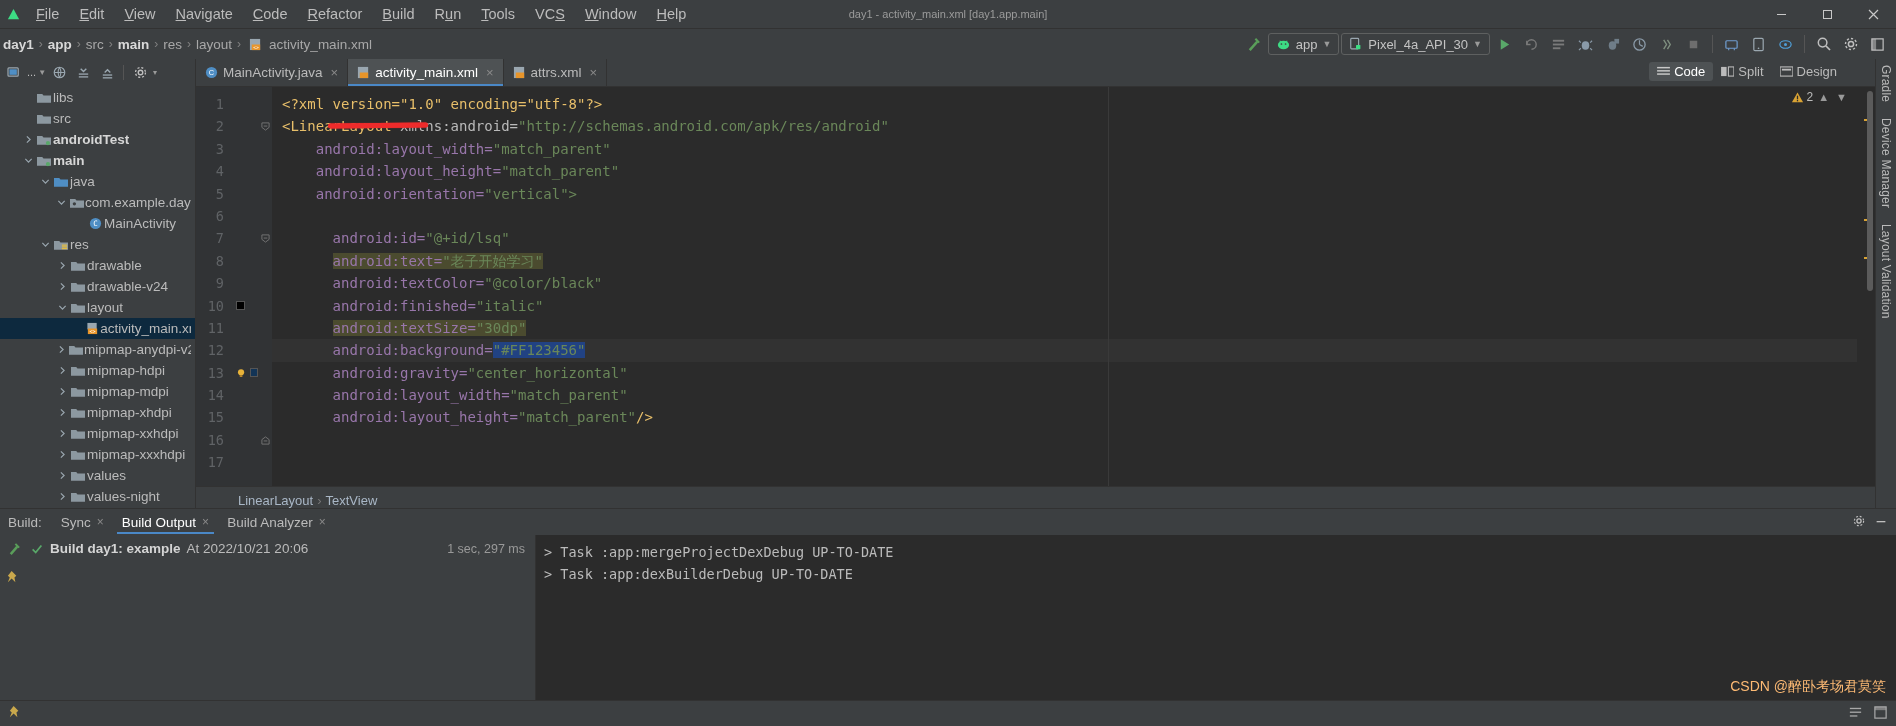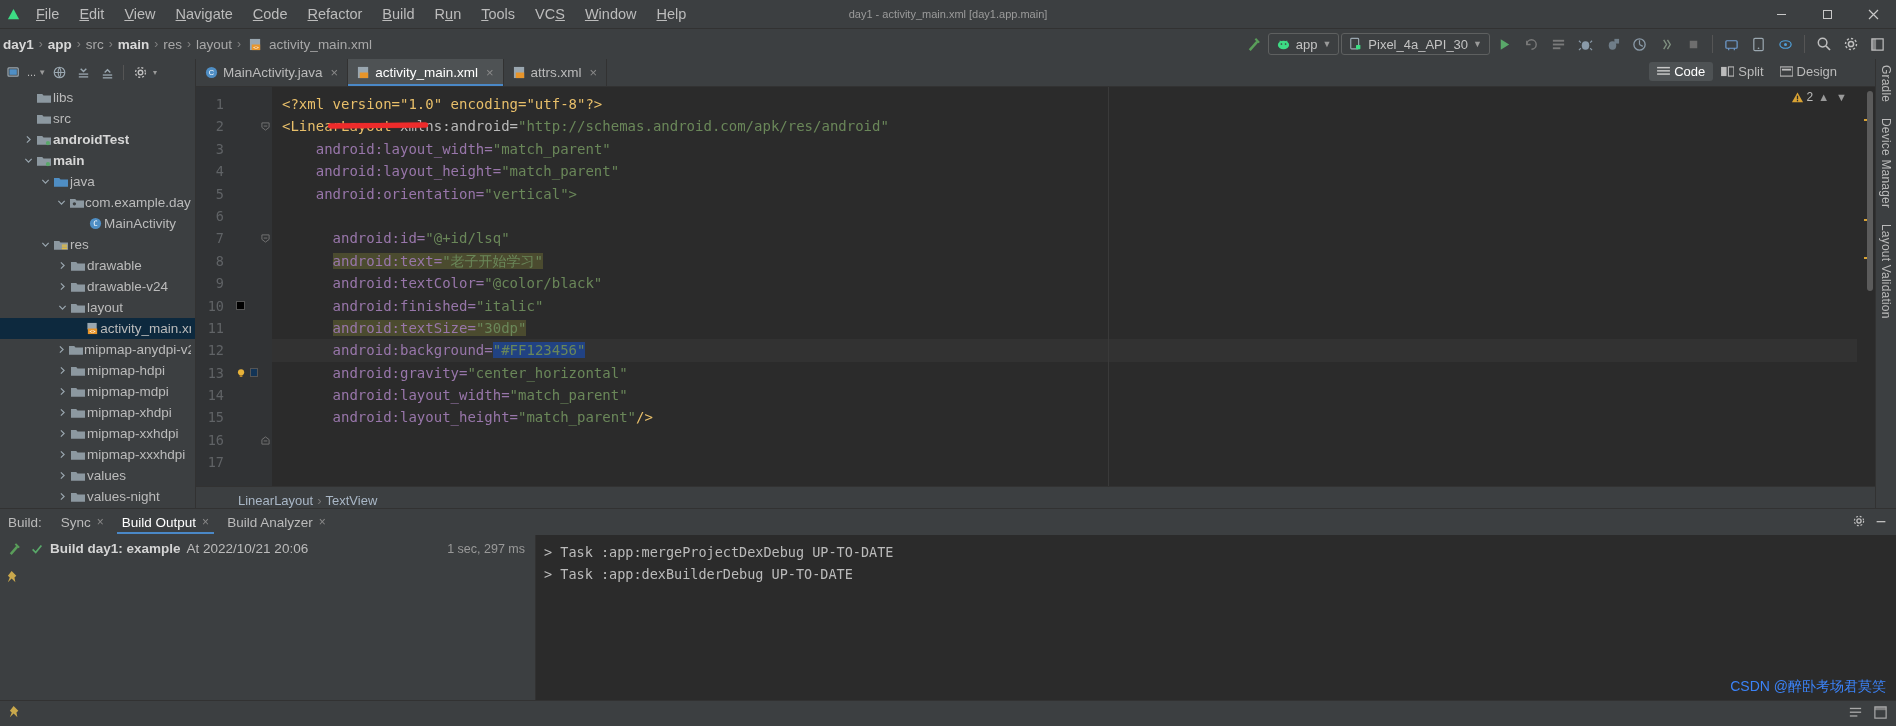--- a/index.html
+++ b/index.html
@@ -198,21 +198,21 @@
     display: flex; align-items: center; gap: 6px; font-size: 13.5px; color: #bbbbbb;
     padding-left: 4px;
   }
   .bs-time { margin-left: auto; padding-right: 10px; color: #999; font-size: 12.5px; }
   .build-right { flex: 1 1 auto; background: #2b2b2b; padding: 6px 0 0 8px; position: relative; overflow:hidden;}
   .log-line {
     font-family: "DejaVu Sans Mono", monospace; font-size: 13.5px; color: #bbbbbb;
     height: 22px; line-height: 22px; white-space: pre;
   }
   .watermark {
-    position: absolute; right: 10px; bottom: 4px; font-size: 14px; color: #3b82f6;
+    position: absolute; right: 10px; bottom: 4px; font-size: 14px; color: #fdba74;
   }
 
   
   .statusbar {
     height: 26px; flex: 0 0 26px; background: #3c3f41; display: flex; align-items: center;
     padding: 0 8px; gap: 10px; border-top: 1px solid #323232; font-size: 12.5px; color: #bbbbbb;
   }
   .sb-right { margin-left: auto; display: flex; align-items: center; gap: 10px; }
   .pin-ico { color: #c9a84c; }
 </style>

